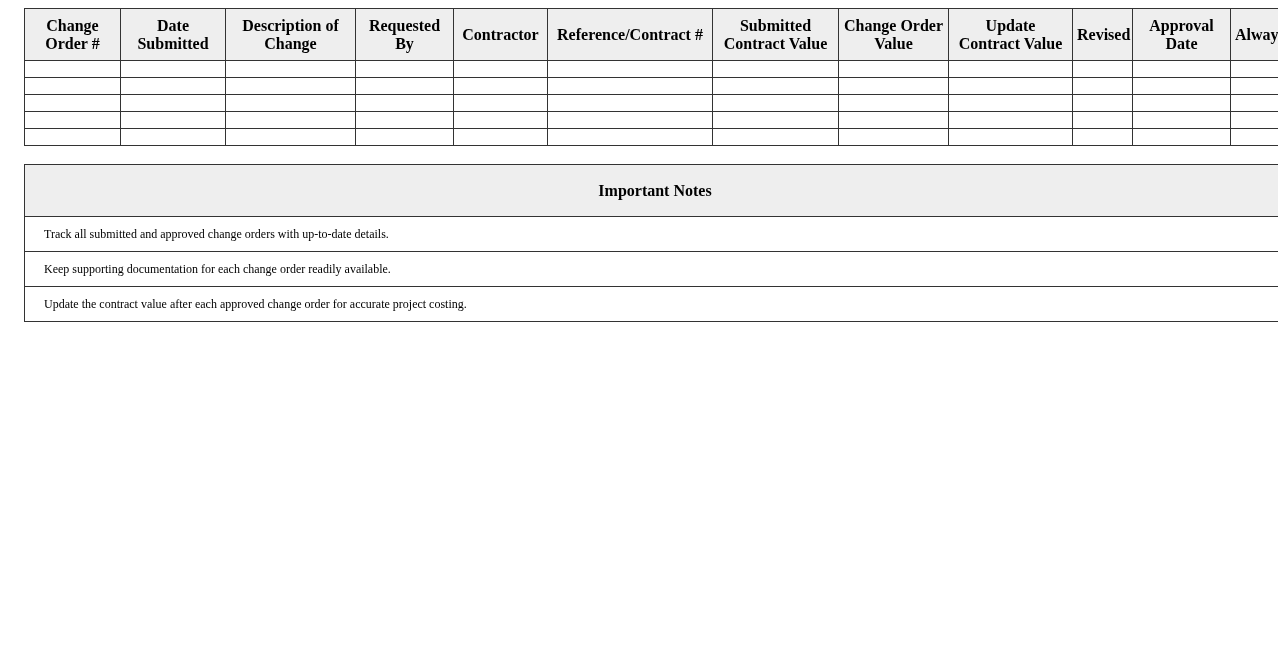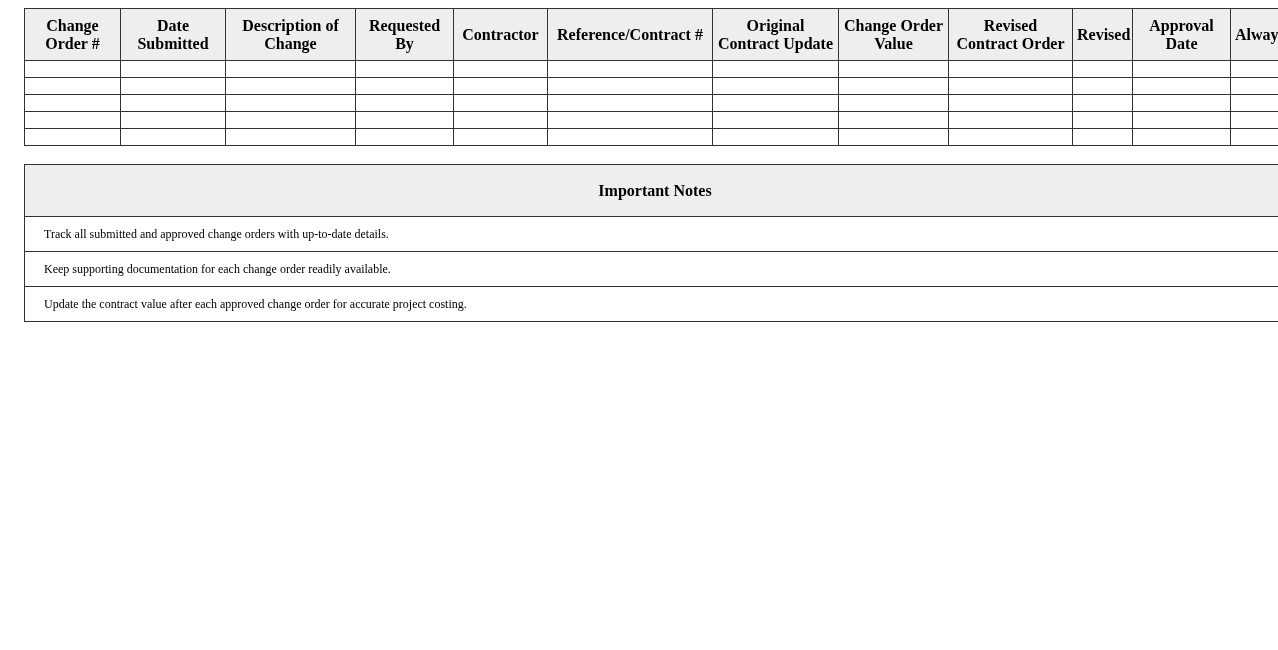--- a/index.html
+++ b/index.html
@@ -87,23 +87,23 @@
         <col style="width: 56px;">
       </colgroup>
     <thead>
       <tr>
         <th>Change Order #</th>
         <th>Date Submitted</th>
         <th>Description of Change</th>
         <th>Requested By</th>
         <th>Contractor</th>
         <th>Reference/Contract #</th>
-        <th>Original Contract Update</th>
+        <th>Submitted Contract Value</th>
         <th>Change Order Value</th>
-        <th>Revised Contract Order</th>
+        <th>Update Contract Value</th>
         <th>Revised</th>
         <th>Approval Date</th>
         <th>Always</th>
       </tr>
     </thead>
     <tbody id="log-body">
         <tr>
           <td></td>
           <td></td>
           <td></td>

